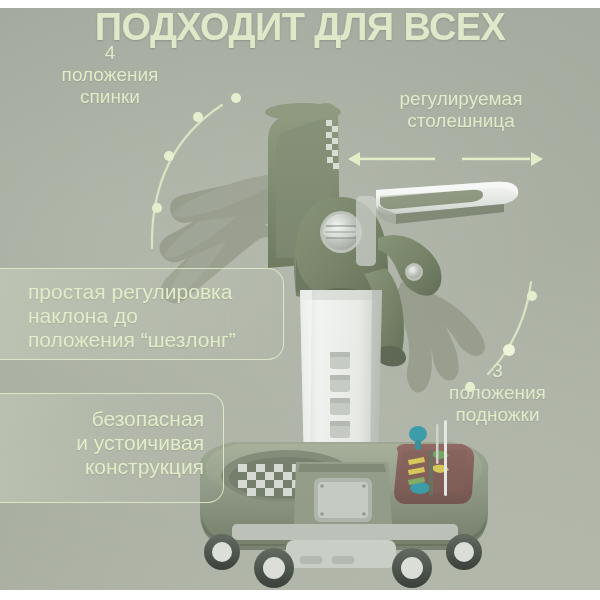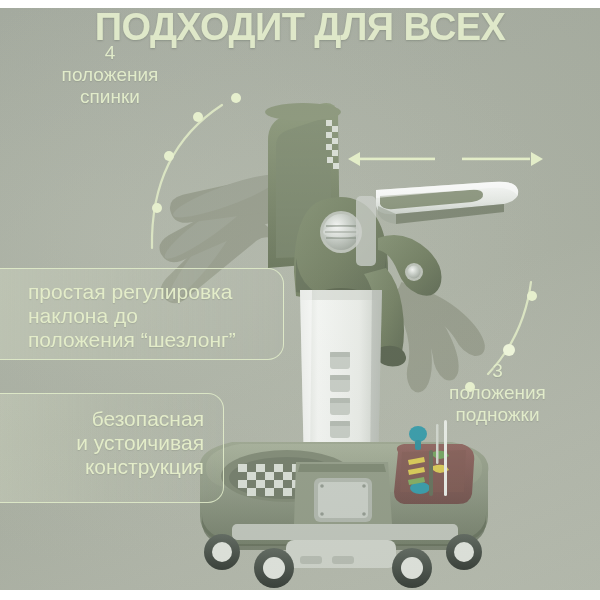--- a/index.html
+++ b/index.html
@@ -412,20 +412,22 @@
       <rect x="462" y="157.6" width="68" height="2.6" fill="#e3edc8"></rect>
       <path d="M543 159 L531 152 L531 166 Z" fill="#e3edc8"></path>
     </g>
   </svg>
 
   <div class="title">ПОДХОДИТ ДЛЯ ВСЕХ</div>
 
   <div class="label lbl-backrest">4
 положения
 спинки</div>
+  <div class="label lbl-tabletop">регулируемая
+столешница</div>
   <div class="label lbl-footrest">3
 положения
 подножки</div>
 
   <div class="card card-tilt">
     <div class="frame"></div>
     <div class="card-text">простая регулировка
 наклона до
 положения “шезлонг”</div>
   </div>

